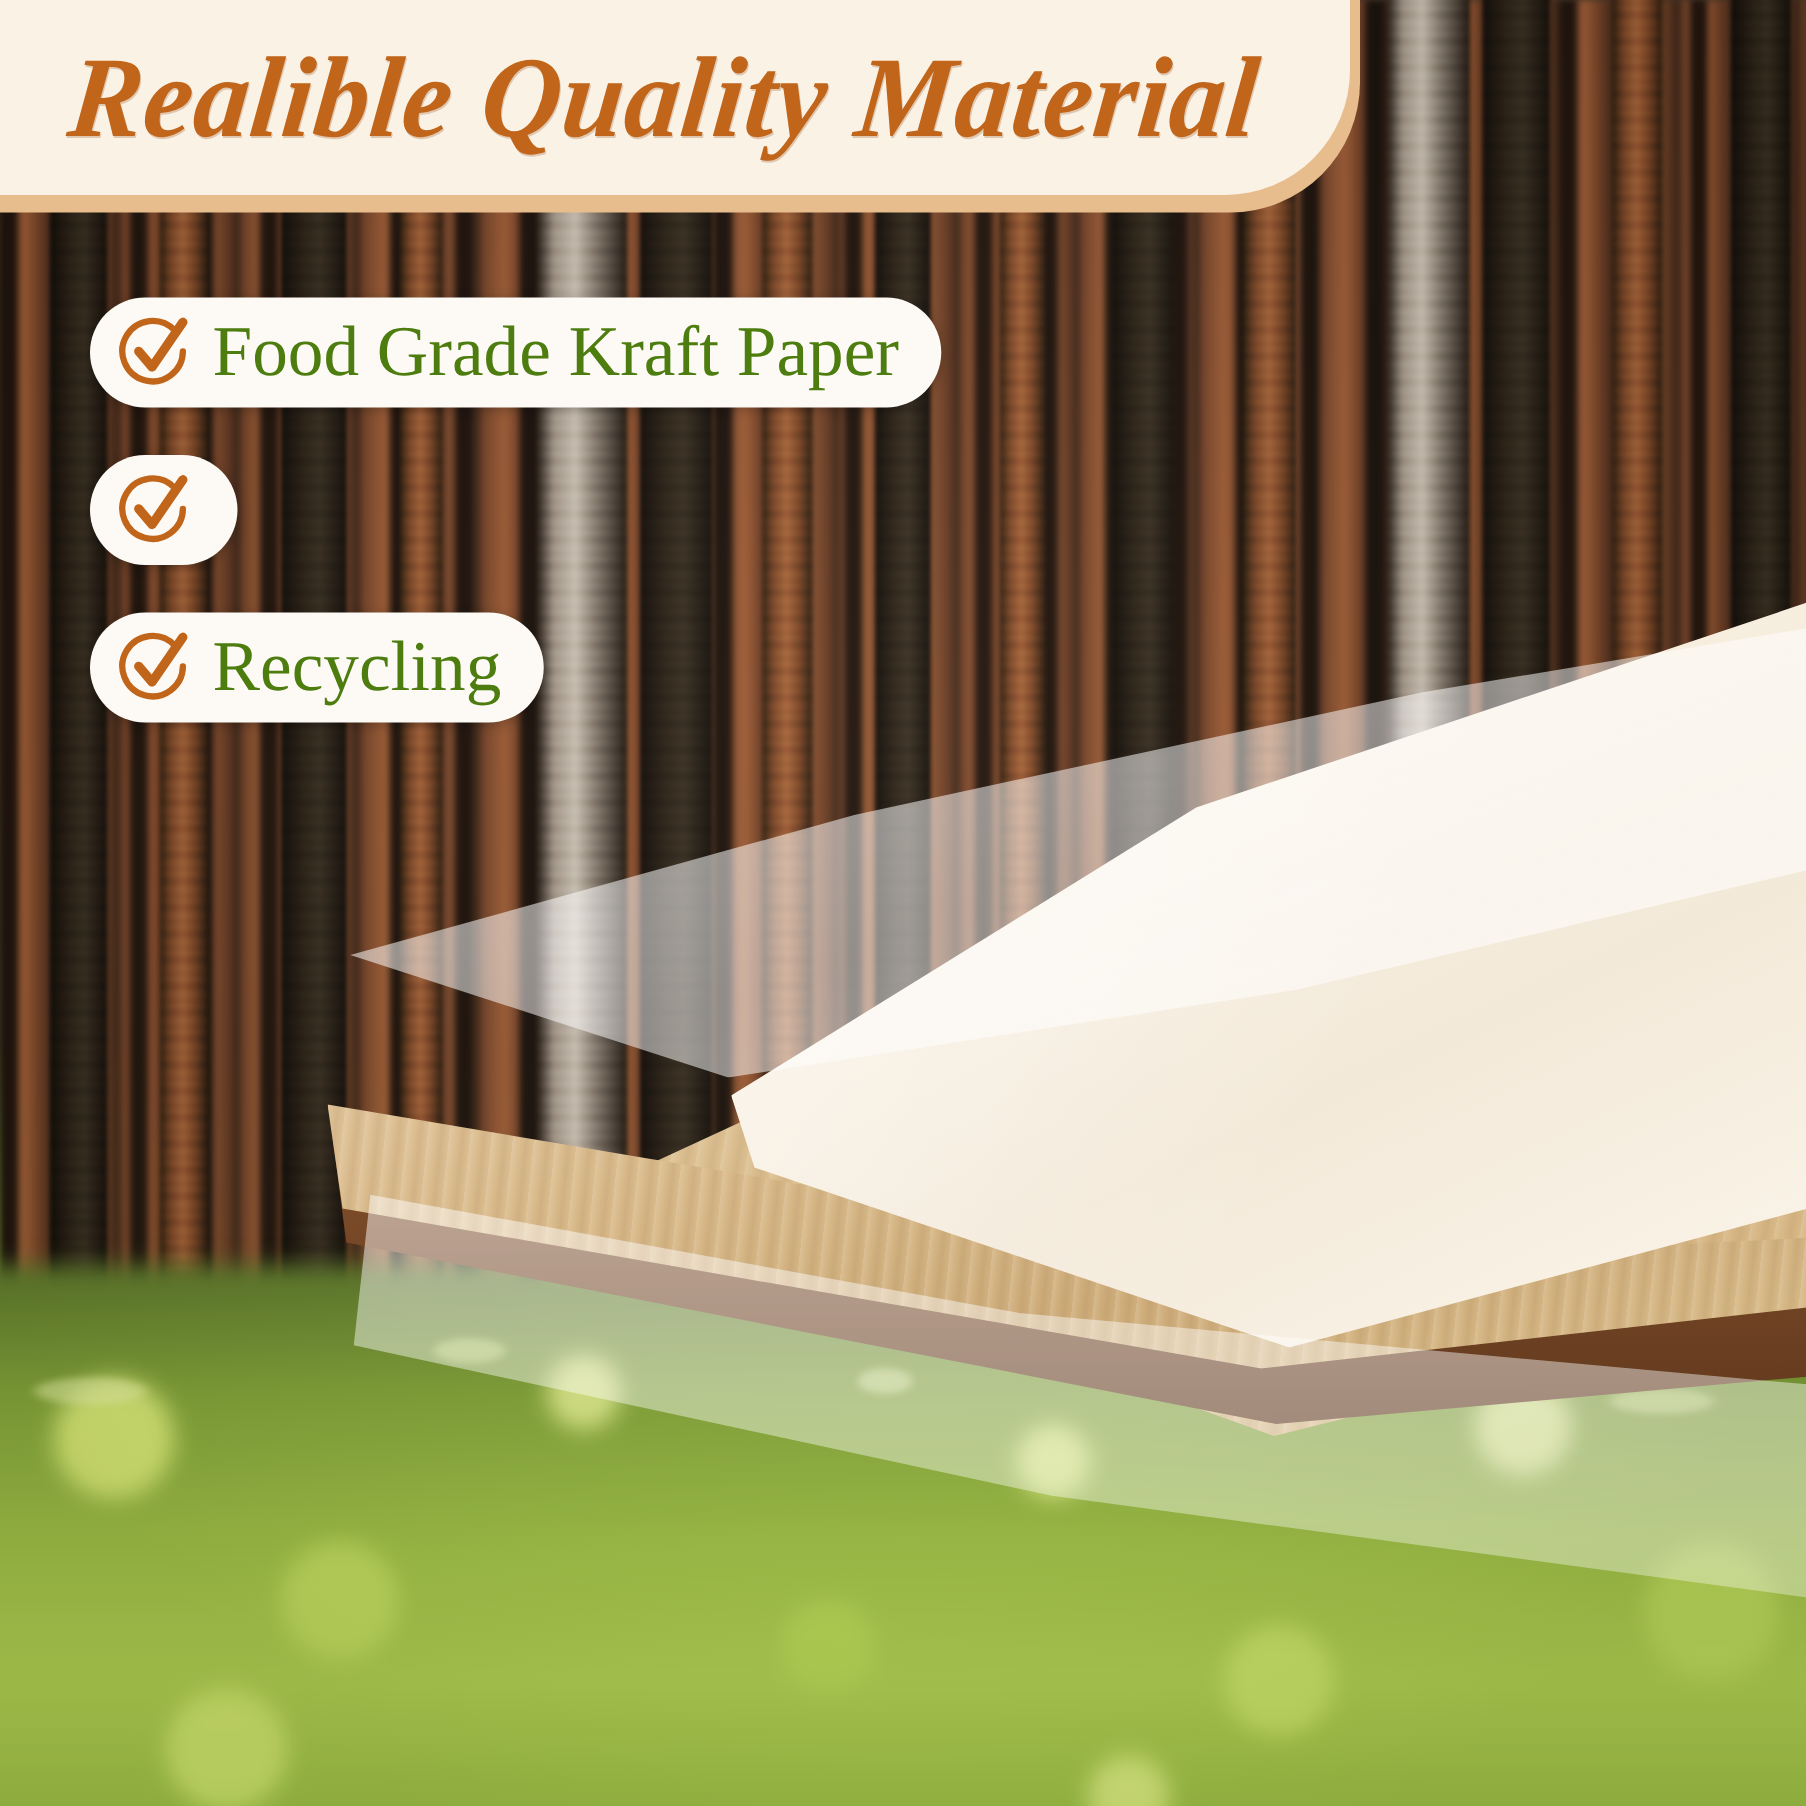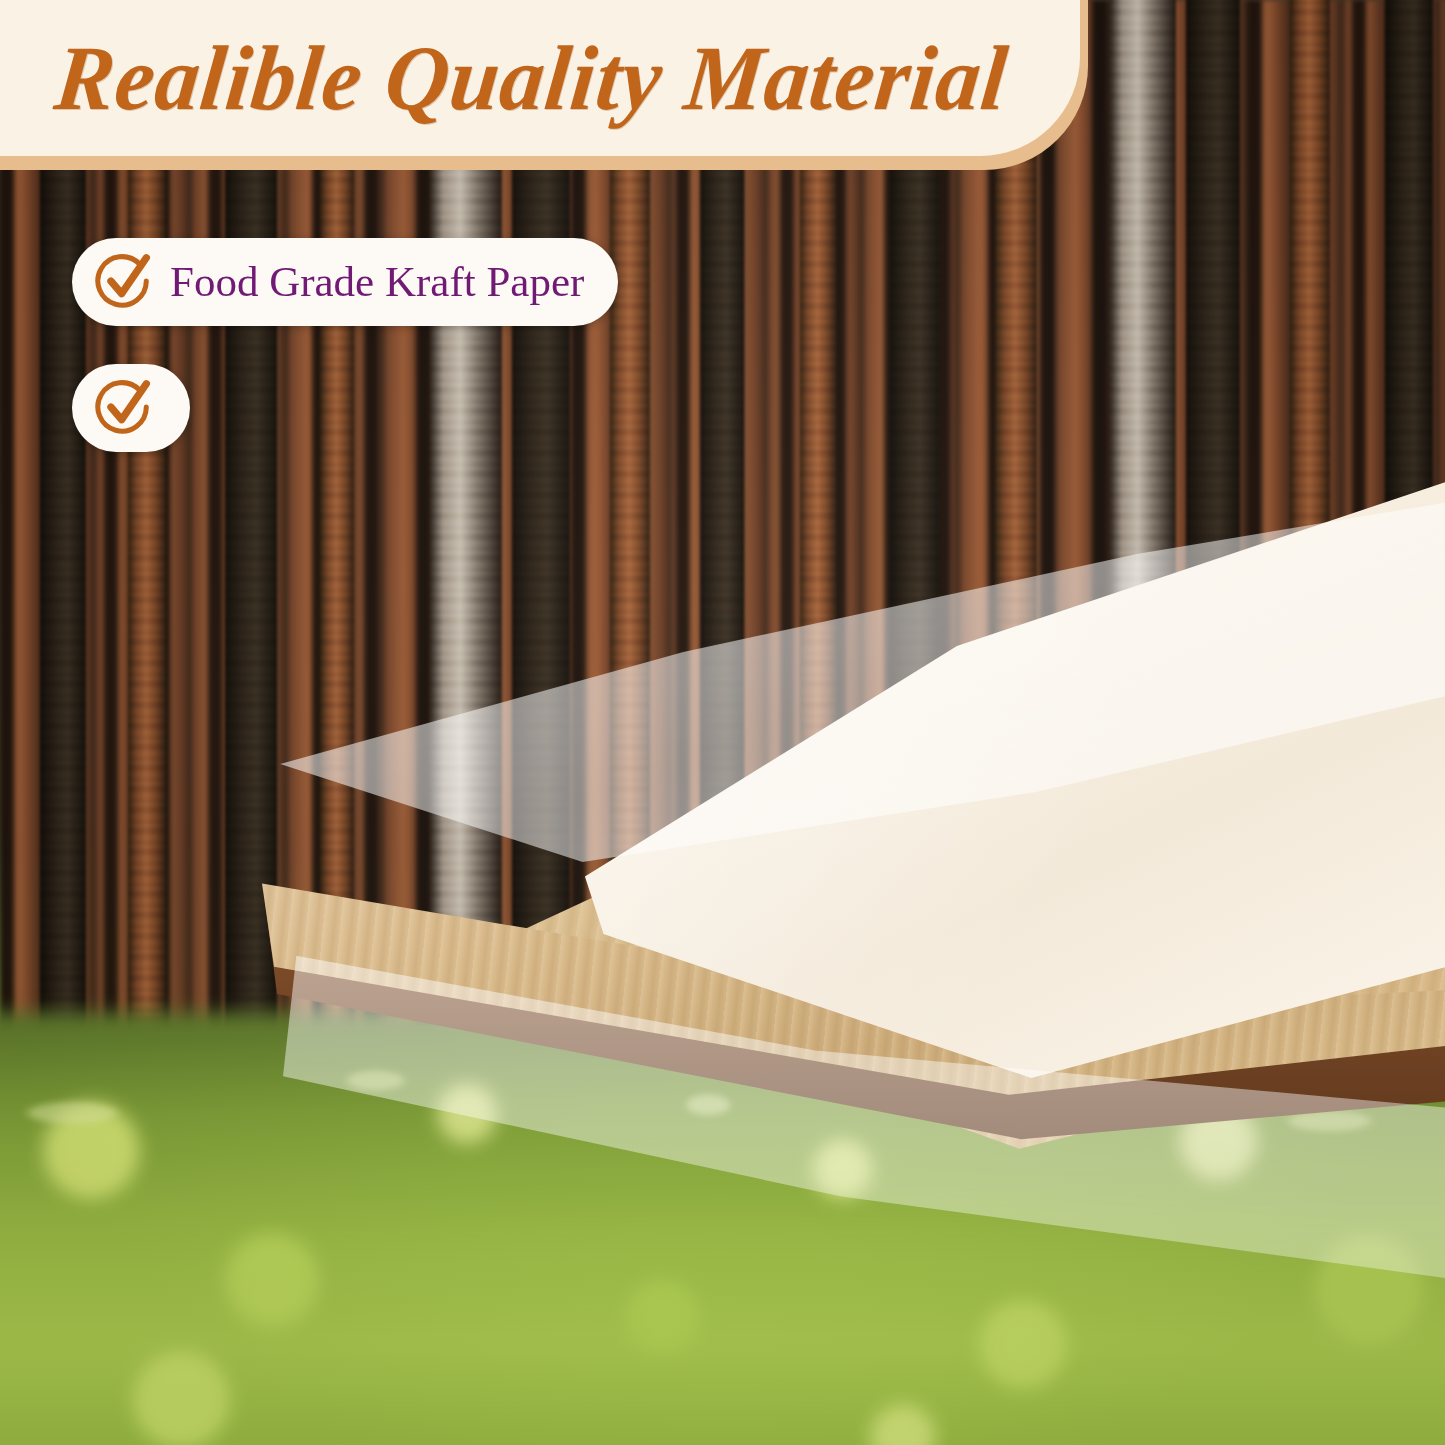--- a/index.html
+++ b/index.html
@@ -235,22 +235,22 @@
     display: flex;
     align-items: center;
     gap: 14px;
     background: #fdfaf5;
     border-radius: 999px;
     padding: 13px 34px 13px 22px;
     box-shadow: 0 2px 9px rgba(0,0,0,0.22);
   }
   .pill-icon { width: 62px; height: 62px; flex: 0 0 auto; display: block; }
   .pill-label {
-    color: #701a75;
-    font-size: 43px;
+    color: #4d7c0f;
+    font-size: 57px;
     line-height: 1.05;
     white-space: nowrap;
   }
 </style>
 </head>
 <body>
 
 <div id="stage">
 
   <div class="bg-layer bg-base"></div>
@@ -299,16 +299,23 @@
       <span class="pill-label">Food Grade Kraft Paper</span>
     </div>
 
     <div class="pill">
       <svg class="pill-icon" viewBox="0 0 64 64">
         <path d="M47 13.5 A25 25 0 1 0 54 31" fill="none" stroke="#C0651A" stroke-width="5.2" stroke-linecap="round"></path>
         <path d="M17.5 31 L28.5 44 L54 7" fill="none" stroke="#C0651A" stroke-width="7.6" stroke-linecap="round" stroke-linejoin="round"></path>
       </svg>
     </div>
 
+    <div class="pill">
+      <svg class="pill-icon" viewBox="0 0 64 64">
+        <path d="M47 13.5 A25 25 0 1 0 54 31" fill="none" stroke="#C0651A" stroke-width="5.2" stroke-linecap="round"></path>
+        <path d="M17.5 31 L28.5 44 L54 7" fill="none" stroke="#C0651A" stroke-width="7.6" stroke-linecap="round" stroke-linejoin="round"></path>
+      </svg>
+      <span class="pill-label">Recycling</span>
+    </div>
 
   </div>
 
 </div>
 
 </body></html>

